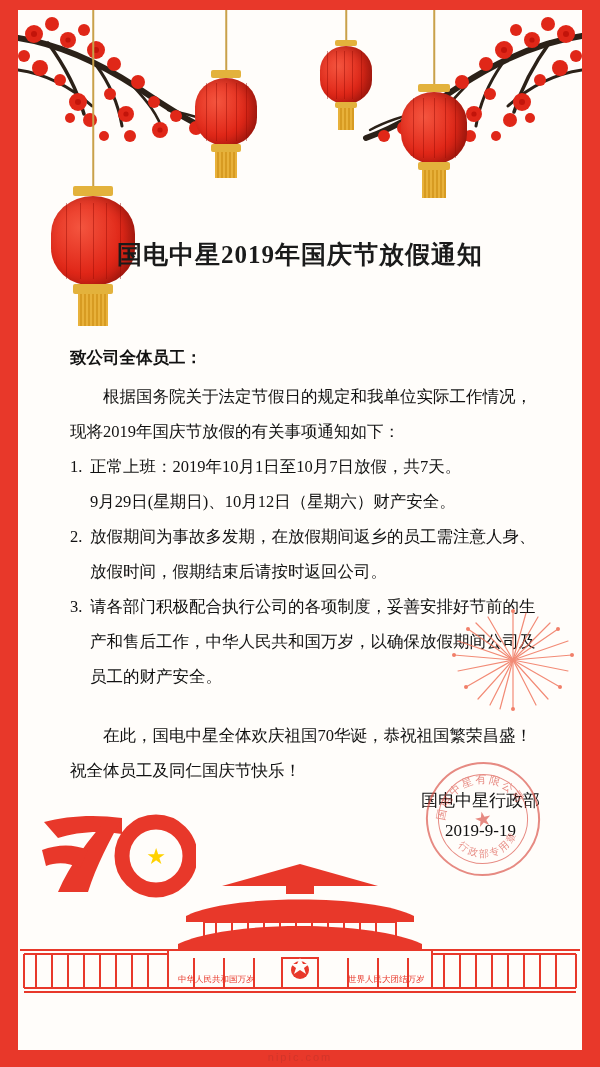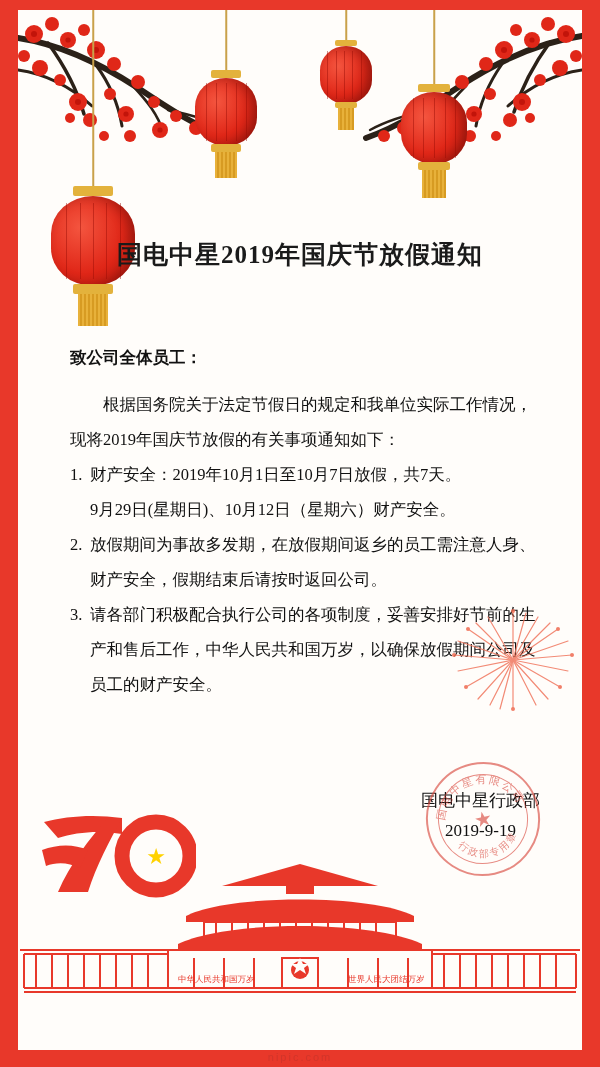--- a/index.html
+++ b/index.html
@@ -62,21 +62,21 @@
   }
 
   
   .content{
     position:absolute;
     left:52px;right:40px;top:330px;
     font-size:16.5px;
     line-height:35px;
     color:#111;
   }
-  .salutation{font-weight:bold;margin-bottom:12px;}
+  .salutation{font-weight:bold;margin-bottom:4px;}
   .para{text-indent:2em;}
   .item{display:flex;align-items:flex-start;}
   .item .num{width:20px;flex:0 0 20px;}
   .item .txt{flex:1;}
   .subline{padding-left:20px;}
   .closing{margin-top:24px;}
   .closing .l1{text-indent:2em;}
 
   
   .signature{
@@ -268,34 +268,38 @@
     </div>
 
     <div class="title">国电中星2019年国庆节放假通知</div>
 
     <div class="content">
       <div class="salutation">致公司全体员工：</div>
       <div class="para">根据国务院关于法定节假日的规定和我单位实际工作情况，现将2019年国庆节放假的有关事项通知如下：</div>
 
       <div class="item">
         <span class="num">1.</span>
-        <span class="txt">财产安全：2019年10月1日至10月7日放假，共7天。</span>
+        <span class="txt">正常上班：2019年10月1日至10月7日放假，共7天。</span>
       </div>
       <div class="subline">9月29日(星期日)、10月12日（星期六）财产安全。</div>
 
       <div class="item">
         <span class="num">2.</span>
-        <span class="txt">放假期间为事故多发期，在放假期间返乡的员工需注意人身、财产安全，假期结束后请按时返回公司。</span>
+        <span class="txt">放假期间为事故多发期，在放假期间返乡的员工需注意人身、放假时间，假期结束后请按时返回公司。</span>
       </div>
 
       <div class="item">
         <span class="num">3.</span>
         <span class="txt">请各部门积极配合执行公司的各项制度，妥善安排好节前的生产和售后工作，中华人民共和国万岁，以确保放假期间公司及员工的财产安全。</span>
       </div>
 
+      <div class="closing">
+        <div class="l1">在此，国电中星全体欢庆祖国70华诞，恭祝祖国繁荣昌盛！</div>
+        <div>祝全体员工及同仁国庆节快乐！</div>
+      </div>
     </div>
 
     <svg class="firework" viewBox="0 0 130 110">
       <g stroke="#f0775f" stroke-width="1.2" fill="none" stroke-linecap="round">
         <path d="M65 55 L65 6"></path>
           <path d="M65 55 L90 12"></path>
           <path d="M65 55 L110 24"></path>
         <path d="M65 55 L124 50"></path>
           <path d="M65 55 L112 82"></path>
           <path d="M65 55 L88 100"></path>

